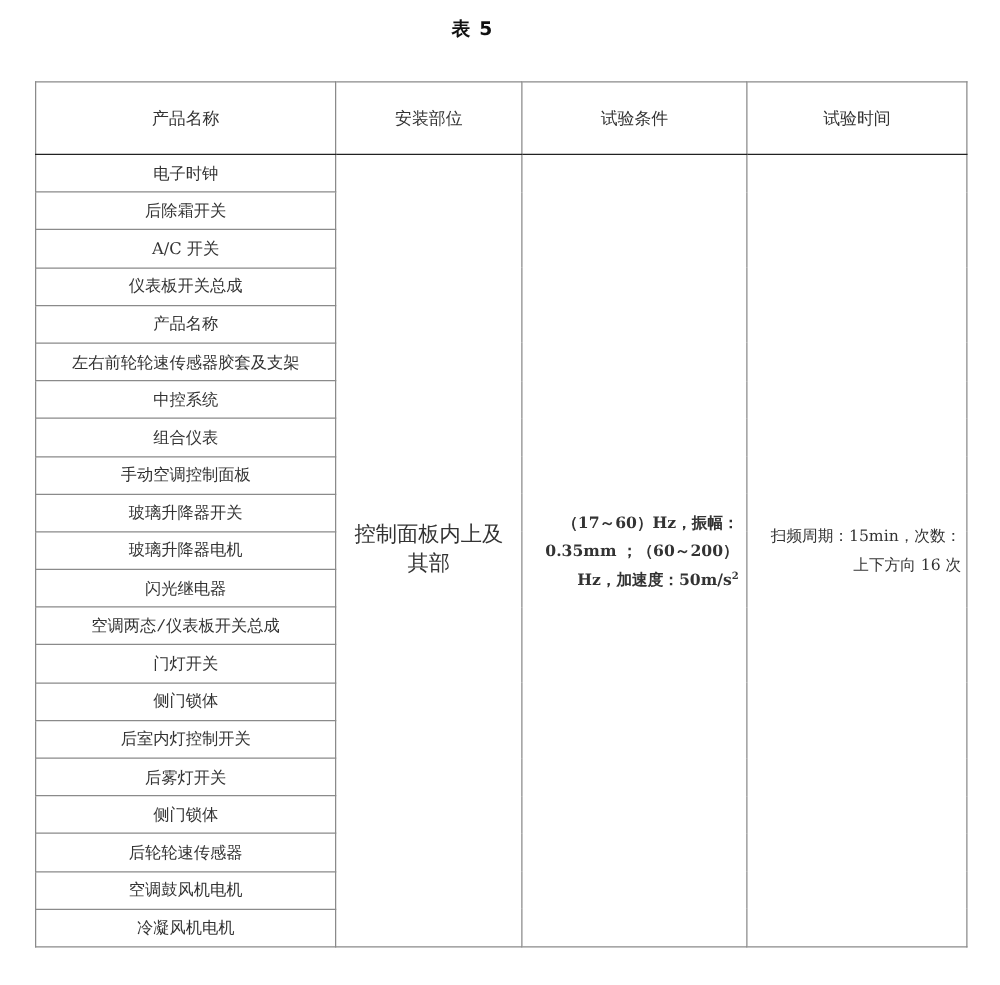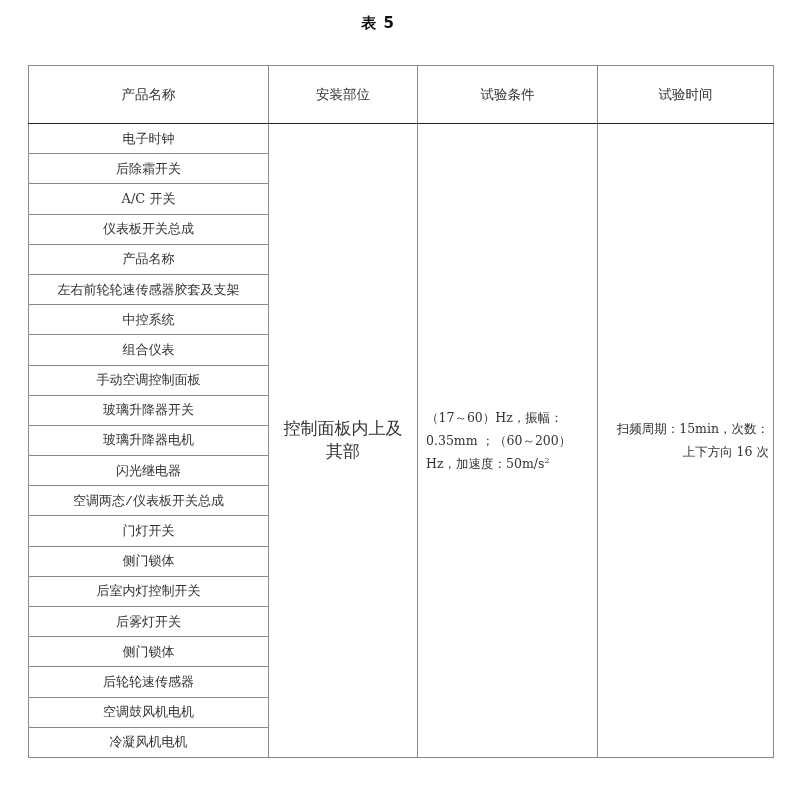--- a/index.html
+++ b/index.html
@@ -65,23 +65,24 @@
     }
     td.merged {
       font-size: 17px;
       line-height: 23px;
       color: #333333;
     }
     td.merged.location {
       padding: 0 10px;
     }
     td.merged.conditions {
-      text-align: left;
+      text-align: right;
       padding: 0 6px 0 8px;
       font-size: 12.5px;
+      font-weight: bold;
     }
     td.merged.duration {
       text-align: right;
       padding: 0 4px 0 8px;
       font-size: 12.5px;
     }
     sup {
       font-size: 8px;
       vertical-align: top;
       position: relative;

